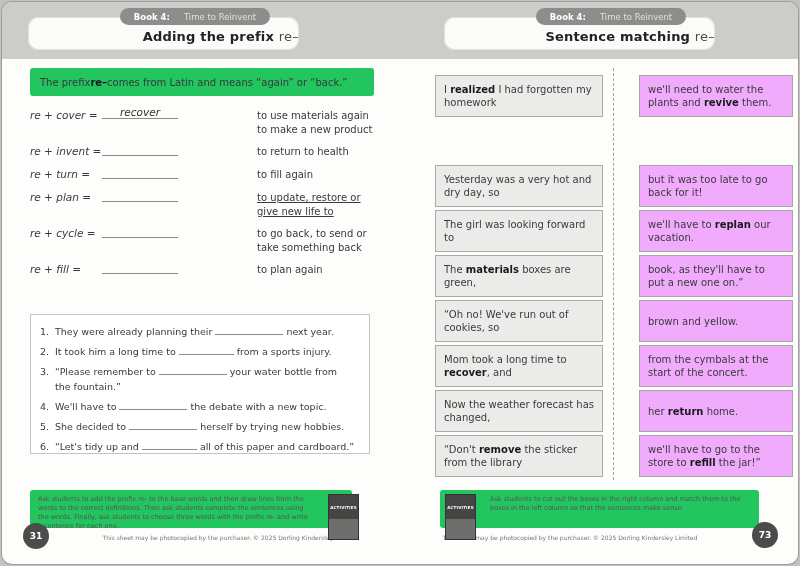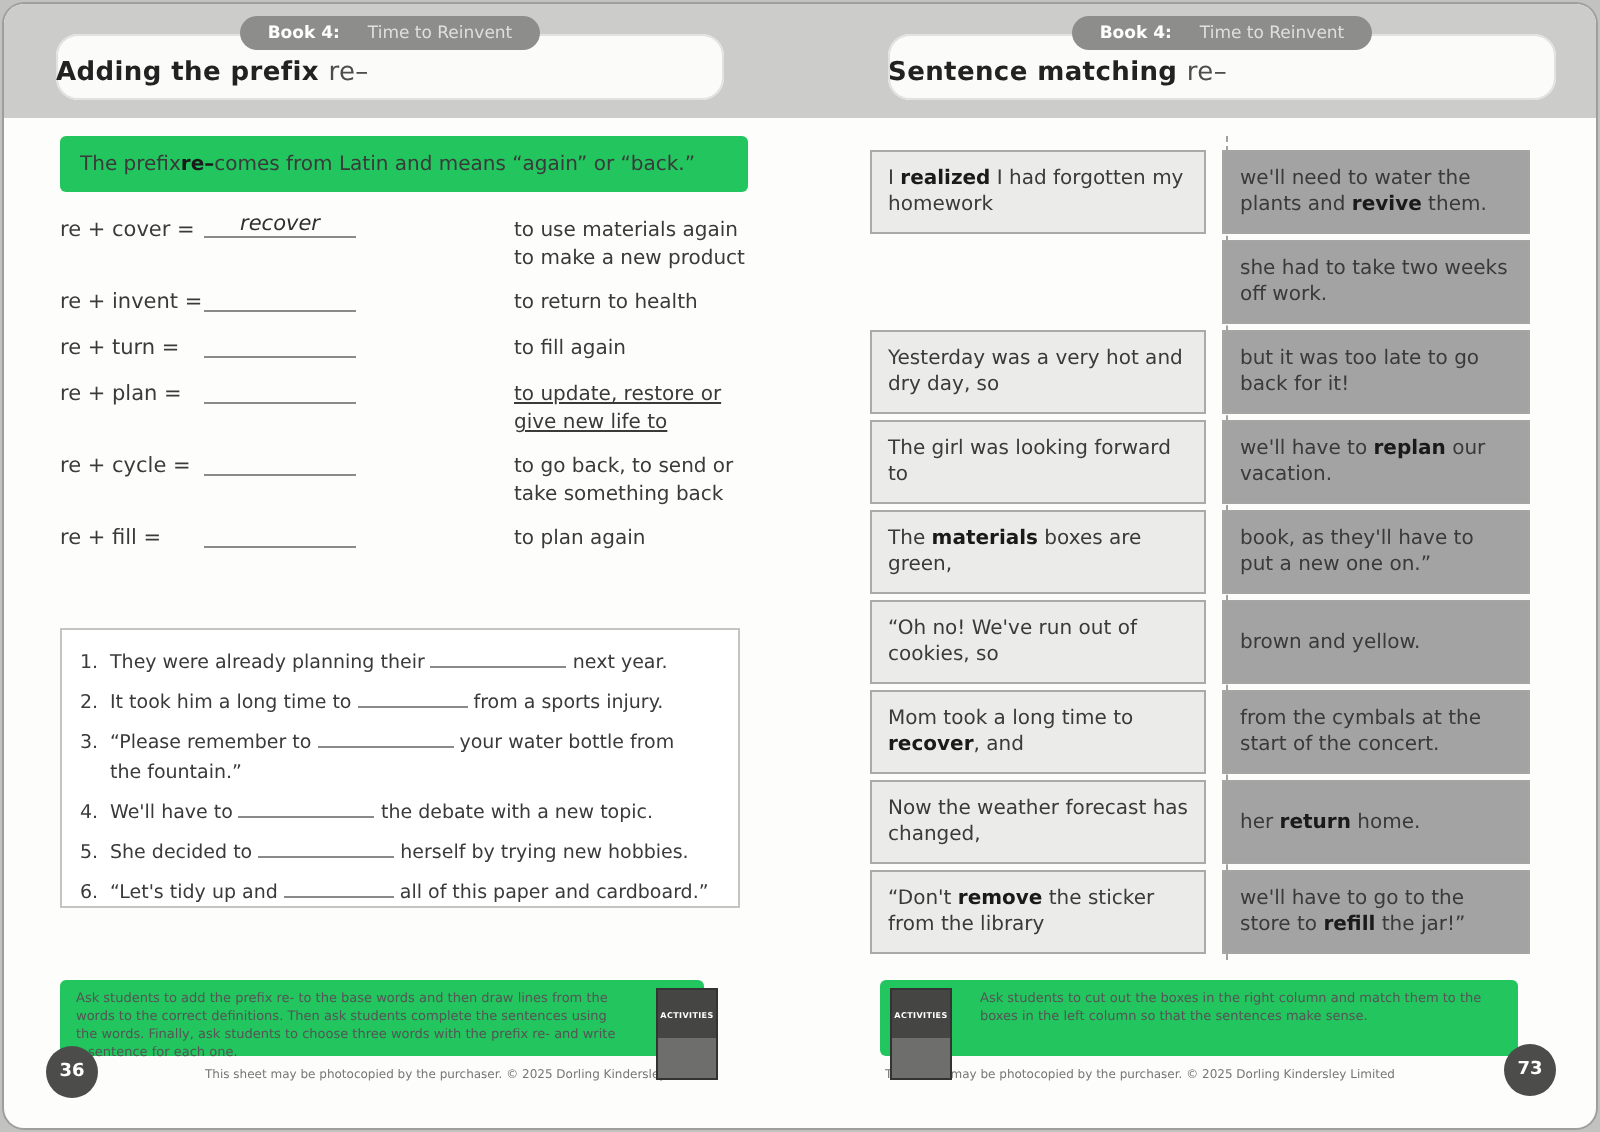--- a/index.html
+++ b/index.html
@@ -1,32 +1,32 @@
 <!DOCTYPE html>
 <html><head>
 <meta charset="utf-8">
 <style>
   html,body{margin:0;padding:0;}
   body{background:#b8b8b6;font-family:"DejaVu Sans",sans-serif;}
   .screen{position:relative;width:800px;height:566px;background:#c2c2c0;overflow:hidden;}
   .sheet{position:absolute;left:2px;top:2px;width:796px;height:562px;background:#fdfdfc;
          border-radius:10px;overflow:hidden;box-shadow:0 0 0 1px #9e9e9c;}
   .band{position:absolute;top:0;left:0;width:796px;height:57px;background:#cccccb;}
-  .titlebox{position:absolute;top:15px;height:33px;width:334px;background:#fbfbfa;
-            border-radius:11px;box-shadow:inset 0 0 0 1px #e2e2e0;display:flex;align-items:center;justify-content:flex-start;}
+  .titlebox{position:absolute;top:15px;height:33px;width:271px;background:#fbfbfa;
+            border-radius:11px;box-shadow:inset 0 0 0 1px #e2e2e0;display:flex;align-items:center;justify-content:flex-end;}
   .title{font-size:13px;font-weight:bold;color:#222;letter-spacing:.2px;margin-top:6px;}
   .title .sfx{font-weight:normal;color:#4d4d4b;}
   .badge{position:absolute;top:6px;height:17px;width:150px;background:#8d8d8b;border-radius:9px;
          color:#fff;font-size:8.5px;display:flex;align-items:center;justify-content:center;z-index:3;}
   .badge .bk{font-weight:bold;}
   .badge .sr{color:#e0dfdd;margin-left:14px;}
   .graybox{position:absolute;background:#22c55e;border-radius:3px;}
   .intro{left:28px;top:66px;width:344px;height:28px;display:flex;align-items:center;padding:0 10px;box-sizing:border-box;
          font-size:10px;color:#3a3a3a;}
-  .eqlabel{position:absolute;font-size:10.5px;color:#3a3a3a;}
+  .eqlabel{position:absolute;font-size:10.5px;color:#3a3a3a;font-style:italic;}
   .wline{position:absolute;left:100px;width:76px;height:12px;border-bottom:1px solid #8a8a88;}
   .answer{position:absolute;left:100px;width:76px;text-align:center;font-size:10.5px;font-style:italic;color:#2f2f2d;}
   .eqdef{position:absolute;left:255px;width:130px;font-size:10px;line-height:14px;color:#3a3a3a;white-space:pre-line;}
   .numbox{position:absolute;left:28px;top:312px;width:340px;height:140px;background:#fff;border:1px solid #c4c4c2;box-sizing:border-box;}
   .sline{position:absolute;left:38px;width:326px;padding-left:15px;box-sizing:border-box;
          font-size:9.5px;line-height:15px;color:#3a3a3a;}
   .snum{position:absolute;left:0;top:0;}
   .blank{display:inline-block;width:68px;height:9px;border-bottom:1px solid #8a8a88;margin:0 3px;}
   .blank-sm{width:55px;}
   .s-post{white-space:pre-line;}
@@ -36,21 +36,21 @@
   .pagenum{position:absolute;width:26px;height:26px;border-radius:50%;background:#4c4c4a;color:#fff;
            font-size:9px;font-weight:bold;display:flex;align-items:center;justify-content:center;}
   .cover{position:absolute;width:31px;height:46px;background:linear-gradient(#454543 0 55%,#6e6e6c 55% 100%);
          border:1px solid #333;box-sizing:border-box;z-index:4;display:flex;justify-content:center;}
   .cover span{font-size:4px;font-weight:bold;color:#fff;margin-top:10px;letter-spacing:.2px;}
   .dash{position:absolute;left:611px;top:66px;height:412px;width:0;border-left:1.5px dashed #a2a2a0;}
   .mrow{position:absolute;left:433px;width:314px;height:42px;}
   .mbox{position:absolute;top:0;height:42px;border:1px solid #aaaaa8;box-sizing:border-box;
         display:flex;align-items:center;padding:0 8px;}
   .mbox.l{left:0;width:168px;background:#ebebe9;}
-  .mbox.r{left:176px;width:154px;background:#a3a3a3;border-color:#a5a5a3;align-items:center;}
+  .mbox.r{left:204px;width:154px;background:#f0abfc;border-color:#a5a5a3;align-items:center;}
   .mtext{font-size:10px;line-height:13px;color:#3a3a3a;}
   .mtext b{color:#1a1a1a;}
   .intro b{color:#1a1a1a;}
 </style>
 </head>
 <body>
 
 <div class="screen">
   <div class="sheet">
     <div class="band"></div>
@@ -115,21 +115,21 @@
       <span class="snum">5.</span><span>She decided to</span><span class="blank"></span><span class="s-post">herself by trying new hobbies.</span>
     </div>
     <div class="sline" style="top:437px;">
       <span class="snum">6.</span><span>“Let's tidy up and</span><span class="blank blank-sm"></span><span class="s-post">all of this paper and cardboard.”</span>
     </div>
 
     <div class="graybox instr" style="left:28px;width:322px;padding-right:40px;">Ask students to add the prefix re- to the base words and then draw lines from the words to the correct definitions. Then ask students complete the sentences using the words. Finally, ask students to choose three words with the prefix re- and write a sentence for each one.</div>
     <div class="cover" style="left:326px;top:492px;">
       <span>ACTIVITIES</span>
     </div>
-    <div class="pagenum" style="left:21px;top:521px;">36</div>
+    <div class="pagenum" style="left:21px;top:521px;">31</div>
     <div class="footer" style="left:48px;">This sheet may be photocopied by the purchaser. © 2025 Dorling Kindersley Limited</div>
 
     <div class="titlebox" style="left:442px;">
       <div class="title">
         <span>Sentence matching</span>
         <span class="sfx">re–</span>
       </div>
     </div>
     <div class="badge" style="left:534px;">
       <span class="bk">Book 4:</span>
@@ -140,23 +140,20 @@
 
     <div class="mrow" style="top:73px;">
       <div class="mbox l">
           <span class="mtext">I <b>realized</b> I had forgotten my homework</span>
         </div>
       <div class="mbox r">
           <span class="mtext">we'll need to water the plants and <b>revive</b> them.</span>
         </div>
     </div>
     <div class="mrow" style="top:118px;">
-      <div class="mbox r">
-          <span class="mtext">she had to take two weeks off work.</span>
-        </div>
     </div>
     <div class="mrow" style="top:163px;">
       <div class="mbox l">
           <span class="mtext">Yesterday was a very hot and dry day, so</span>
         </div>
       <div class="mbox r">
           <span class="mtext">but it was too late to go back for it!</span>
         </div>
     </div>
     <div class="mrow" style="top:208px;">

